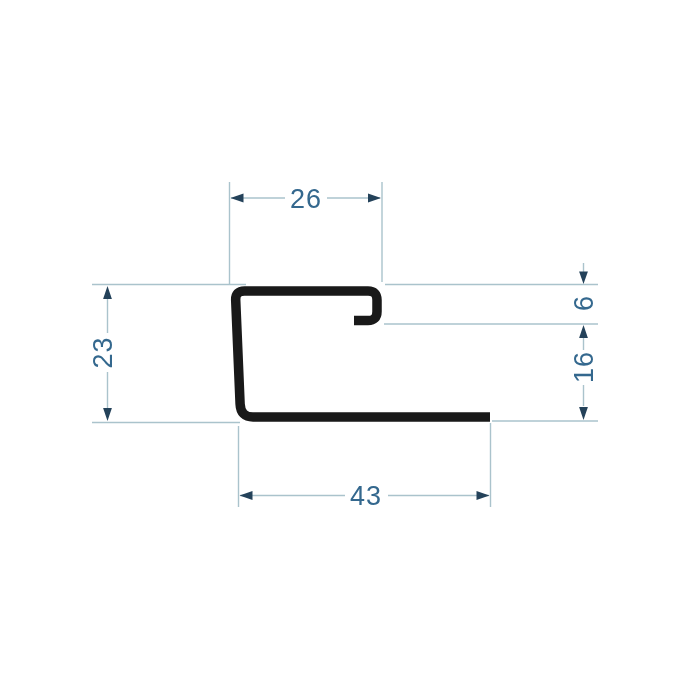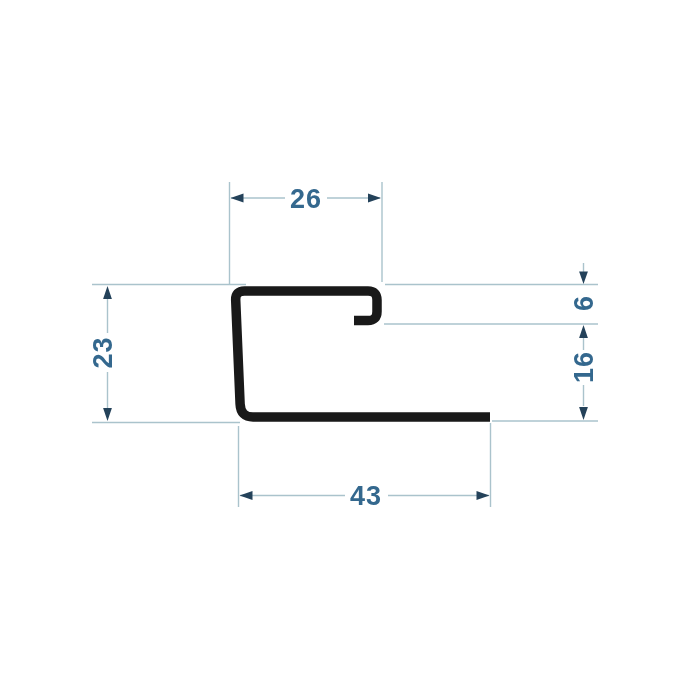--- a/index.html
+++ b/index.html
@@ -6,21 +6,20 @@
     margin: 0;
     padding: 0;
     background: #ffffff;
   }
   .stage {
     position: relative;
     width: 700px;
     height: 700px;
     background: var(--background, #ffffff);
     overflow: hidden;
-    font-weight: bold;
   }
   svg { display: block; }
   .profile {
     fill: none;
     stroke: var(--profile, #191919);
     stroke-width: 9.5;
     stroke-linecap: butt;
     stroke-linejoin: round;
   }
   .ln {

